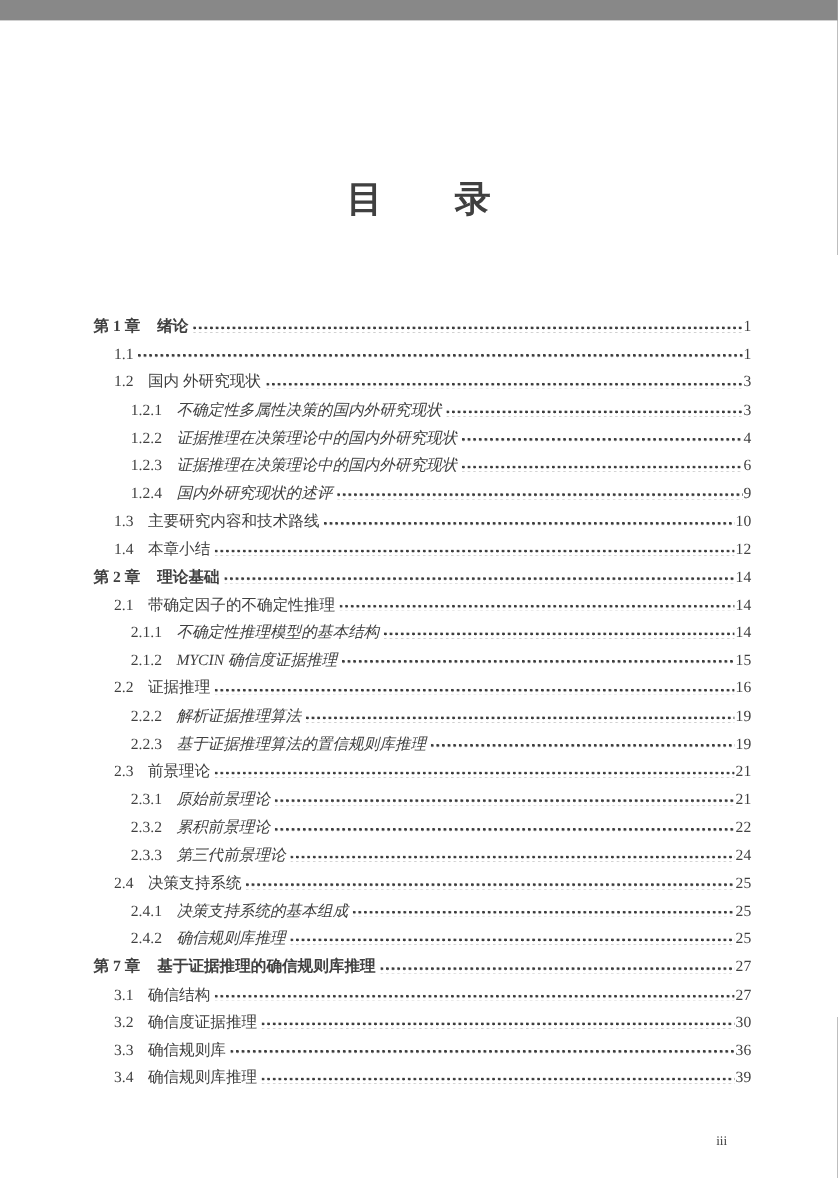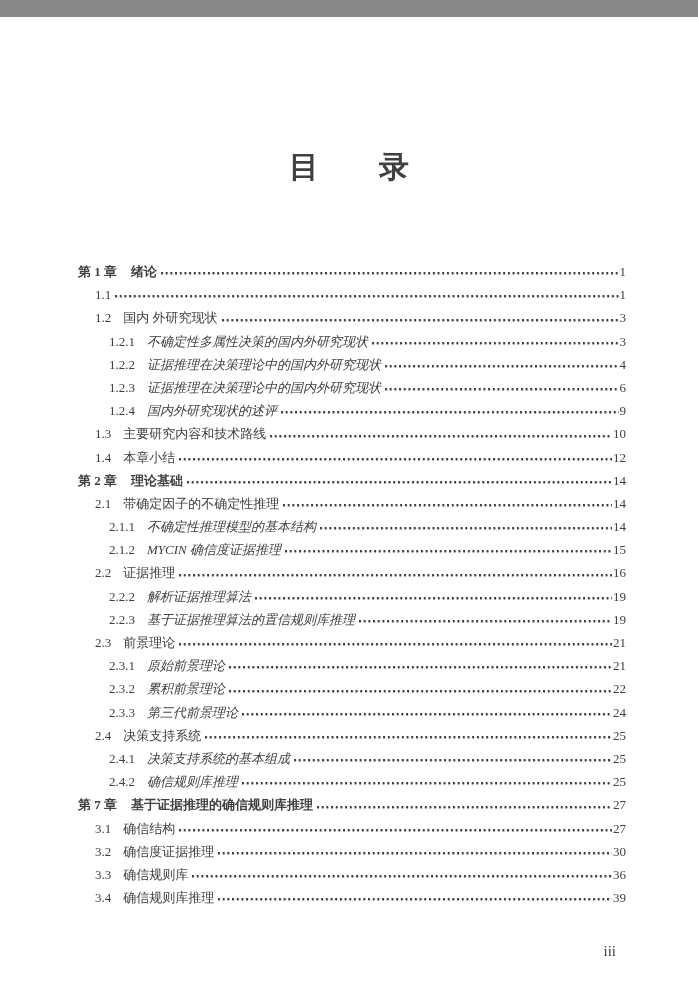--- a/index.html
+++ b/index.html
@@ -53,22 +53,22 @@
     margin: 0 1px 0 4px;
     background-image: radial-gradient(circle at 1.1px 1.1px, #3b3b3b 1.02px, rgba(0,0,0,0) 1.35px);
     background-size: 4.7px 4.7px;
     background-repeat: repeat-x;
     background-position: 0 12.2px;
   }
   .pg { flex: none; }
   .folio {
     position: absolute;
     top: 925px;
-    right: 82px;
-    font-size: 15px;
+    right: 92px;
+    font-size: 11px;
     line-height: 18px;
   }
 </style>
 </head>
 <body>
 
 <div class="page">
   <div class="doc-title">目　　录</div>
   <div class="toc">
       <div class="toc-row lvl1">

